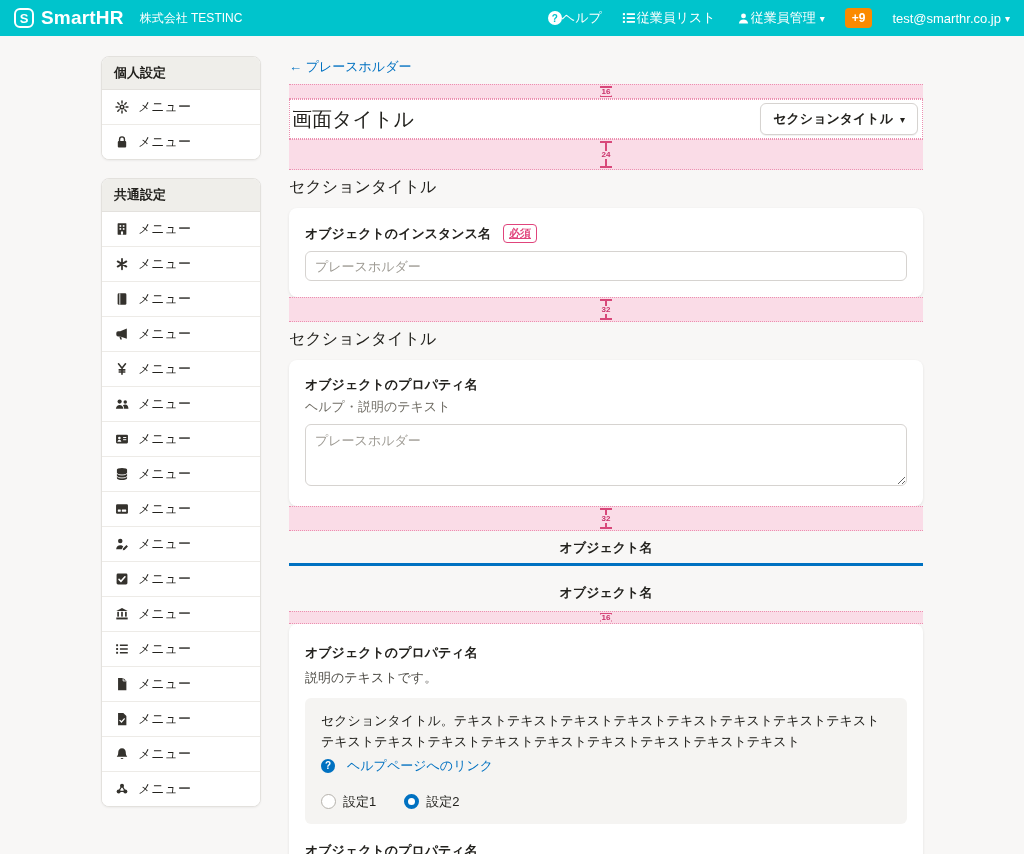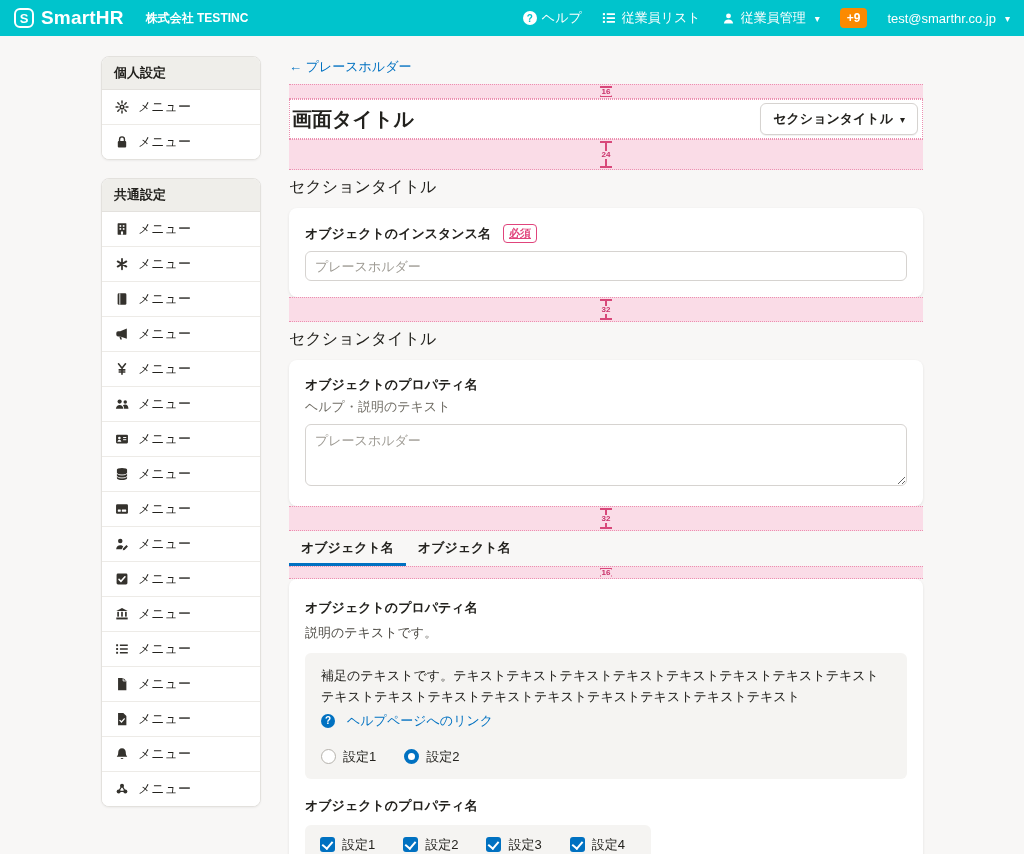--- a/index.html
+++ b/index.html
@@ -16,23 +16,23 @@
     height:36px; background:#00c4cc; color:#fff;
     display:flex; align-items:center; padding:0 14px; gap:10px;
   }
   .logo { display:flex; align-items:center; gap:7px; cursor:pointer; }
   .logo-mark {
     width:20px; height:20px; border:2.5px solid #fff; border-radius:6px;
     display:flex; align-items:center; justify-content:center;
     font-weight:bold; font-size:13px; line-height:1;
   }
   .logo-text { font-weight:bold; font-size:19px; letter-spacing:.2px; }
-  .company { font-size:12px; margin-left:12px;font-weight:bold; }
+  .company { font-size:12px; margin-left:6px; }
   .header-right { margin-left:auto; display:flex; align-items:center; gap:20px; font-size:13px; }
-  .hnav { display:flex; align-items:center; gap:5px; cursor:pointer; white-space:nowrap;justify-content:space-between; }
+  .hnav { display:flex; align-items:center; cursor:pointer; white-space:nowrap;justify-content:space-between; }
   .q-icon {
     width:14px; height:14px; border-radius:50%; background:#fff; color:#00c4cc;
     display:inline-flex; align-items:center; justify-content:center;
     font-size:10px; font-weight:bold;
   }
   .q-icon::before { content:"?"; }
   .caret::after { content:"▾"; font-size:10px; margin-left:4px; }
   .notif-badge {
     background:#fb8a00; color:#fff; font-weight:bold; font-size:12px;
     padding:3px 7px; border-radius:4px; cursor:pointer;
@@ -71,21 +71,21 @@
     border-top:2px solid #d8487a; border-bottom:2px solid #d8487a; }
   .mline { position:absolute; left:50%; top:0; bottom:0; width:2px; margin-left:-1px; background:#d8487a; }
   .mnum { position:absolute; left:50%; top:50%; transform:translate(-50%,-50%);
     font-size:8px; font-weight:bold; font-style:normal; color:#c9326a;
     background:#fadce7; line-height:1; padding:0 1px; }
   .title-row {
     background:#fff; border:1px dotted #ec8fb0;
     display:flex; align-items:center; justify-content:space-between;
     padding:3px 4px 3px 2px; min-height:36px;
   }
-  .page-title { font-size:20px; font-weight:bold; margin:0; }
+  .page-title { font-size:20px; font-weight:normal; margin:0; }
   .dropdown-btn {
     background:#fff; border:1px solid #d6d3d0; border-radius:6px;
     font:inherit; font-size:13px; font-weight:bold; color:#23221e;
     padding:6px 12px; display:inline-flex; align-items:center; cursor:pointer;
     box-shadow:0 1px 1px rgba(0,0,0,.06);
   }
   .dropdown-btn::after { content:"▾"; font-size:10px; margin-left:7px; }
   .section-title { font-size:16px; font-weight:normal; margin:7px 0 10px; }
   .card {
     background:#fff; border-radius:8px; box-shadow:0 1px 3px rgba(0,0,0,.09);
@@ -97,21 +97,21 @@
     font-size:11px; font-weight:bold; padding:1px 5px; line-height:1.4;text-decoration:underline;
   }
   .text-input, .text-area {
     width:100%; margin-top:8px; border:1px solid #d6d3d0; border-radius:6px;
     font:inherit; font-size:13px; color:#23221e; padding:6px 9px; background:#fff;
   }
   .text-input { height:30px; }
   .text-area { height:62px; resize:both; line-height:1.5; }
   ::placeholder { color:#9e9b94; opacity:1; }
   .help-text { color:#706d65; font-size:13px; margin-top:4px; }
-  .tabs { display:flex; gap:0; }
+  .tabs { display:flex; gap:10px;flex-direction:column; }
   .tab {
     background:none; border:none; font:inherit; font-size:13px; font-weight:bold; color:#23221e;
     padding:8px 12px 6px; border-bottom:3px solid transparent; cursor:pointer;
   }
   .tab.active { border-bottom-color:#0071c1; }
   .panel-card { padding:20px 16px 18px; }
   .desc-text { font-size:13px; color:#4e4c46; margin-top:7px; }
   .note-box {
     background:#f5f4f2; border-radius:6px; padding:12px 16px;
     font-size:13px; line-height:1.62; margin-top:11px;
@@ -474,21 +474,21 @@
           <b class="mnum">16</b>
         </span>
     </div>
 
     <div class="card panel-card">
       <div class="field-label">
         <span>オブジェクトのプロパティ名</span>
       </div>
       <div class="desc-text">説明のテキストです。</div>
       <div class="note-box">
-        <div>補足のテキストです。テキストテキストテキストテキストテキストテキストテキストテキストテキストテキストテキストテキストテキストテキストテキストテキストテキスト</div>
+        <div>セクションタイトル。テキストテキストテキストテキストテキストテキストテキストテキストテキストテキストテキストテキストテキストテキストテキストテキストテキスト</div>
         <a class="help-link">
           <span class="q-icon"></span>
           <span>ヘルプページへのリンク</span>
         </a>
         <div class="choice-row">
           <label class="choice">
             <span class="radio"></span>
             <span>設定1</span>
           </label>
           <label class="choice">

